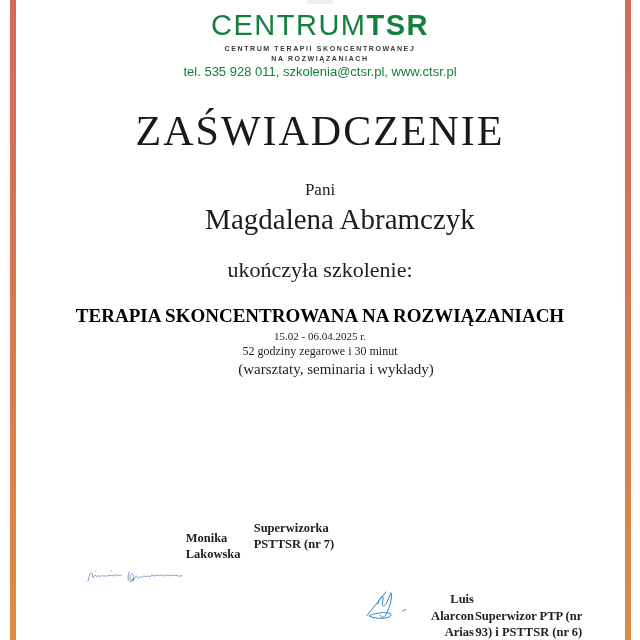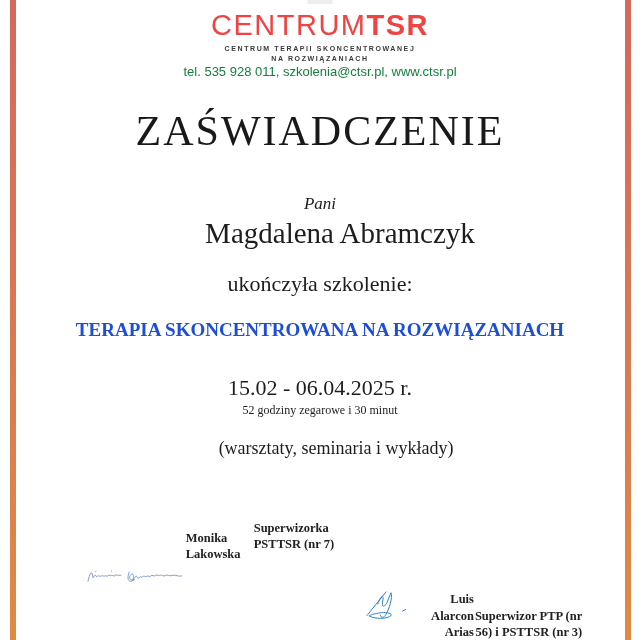--- a/index.html
+++ b/index.html
@@ -17,49 +17,49 @@
 
   .content{position:relative;width:100%;height:100%;text-align:center;}
 
   .logo-mark{
     width:26px;height:4px;background:#efeeee;border-radius:2px;
     margin:0 auto;
   }
   .logo{
     margin-top:5px;
     font-family:"Liberation Sans", sans-serif;
-    font-size:29px;letter-spacing:1.5px;color:#ef4444;font-weight:500;
+    font-size:29px;letter-spacing:1.5px;color:#15803d;font-weight:500;
   }
   .logo b{font-weight:800;}
   .logo-caption{
     margin-top:2px;
     font-family:"Liberation Sans", sans-serif;
     font-size:7px;font-weight:700;letter-spacing:1.6px;color:#3a3a3a;line-height:1.45;
   }
   .contact{
     margin-top:0;
     font-family:"Liberation Sans", sans-serif;
     font-size:13px;color:#15803d;
   }
   .title{
     margin-top:28px;
     font-size:42px;letter-spacing:2px;color:#191919;font-weight:400;text-align:center;
   }
-  .salutation{margin-top:39px;font-size:17px;font-style:italic;}
+  .salutation{margin-top:25px;font-size:17px;}
   .recipient{margin-top:3px;font-size:29px;padding-left:40px;}
   .completion{margin-top:21px;font-size:22px;}
   .course-title{
     margin-top:20px;
-    font-size:19px;font-weight:700;line-height:1.4;color:#1d4ed8;
+    font-size:19px;font-weight:700;line-height:1.4;color:#000000;
   }
-  .date-range{margin-top:31px;font-size:22px;}
+  .date-range{font-size:11px;}
   .course-hours{margin-top:26px;font-size:16px;}
   .course-hours b{font-weight:700;}
   .course-detail{margin-top:2px;font-size:12px;}
-  .course-format{margin-top:20px;font-size:18px;padding-left:32px;}
+  .course-format{margin-top:2px;font-size:15px;padding-left:32px;}
   .trainers{margin-top:2px;font-size:14.5px;line-height:1.43;}
 
   .sig-row{
     position:absolute;left:0;right:0;bottom:0;top:520px;
     display:flex;justify-content:space-between;
     padding:0 66px 0 80px;text-align:left;
   }
   .sig-col{display:flex;flex-direction:row;}
   .sig-col-right{align-items:flex-end;text-align:right;}
   .sig-left-svg{margin:38px 0 8px 6px;}
@@ -122,17 +122,17 @@
     <div class="sig-col sig-col-right">
       <svg class="sig-right-svg" width="108" height="68" viewBox="0 0 130 80">
         <g fill="none" stroke-width="2.4" stroke-linecap="round" stroke="#2f82c3">
           <path d="M12,63 L58,6"></path>
           <path d="M38,35 C44,15 54,10 50,28 C47,41 52,46 60,32 L70,8 C74,20 66,46 58,60 C53,69 46,70 44,62"></path>
           <path d="M18,64 C28,72 62,72 70,63 C74,57 56,54 40,57 C28,59.5 17,61.5 18,64 Z"></path>
           <path d="M98,52 l7,-3.5"></path>
         </g>
       </svg>
       <div class="sig-name">Luis Alarcon Arias</div>
-      <div class="sig-role">Superwizor PTP (nr 56) i PSTTSR (nr 3)</div>
+      <div class="sig-role">Superwizor PTP (nr 93) i PSTTSR (nr 6)</div>
     </div>
 
   </div>
 </div>
 
 </body></html>

